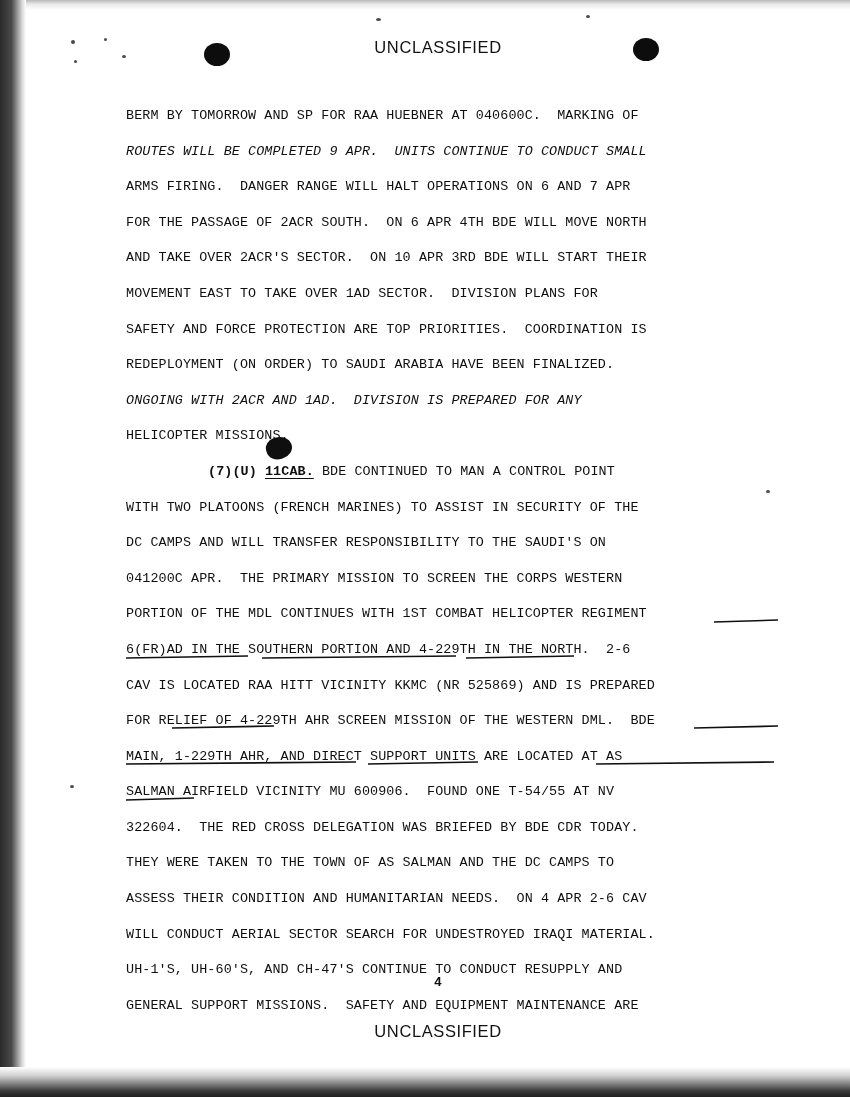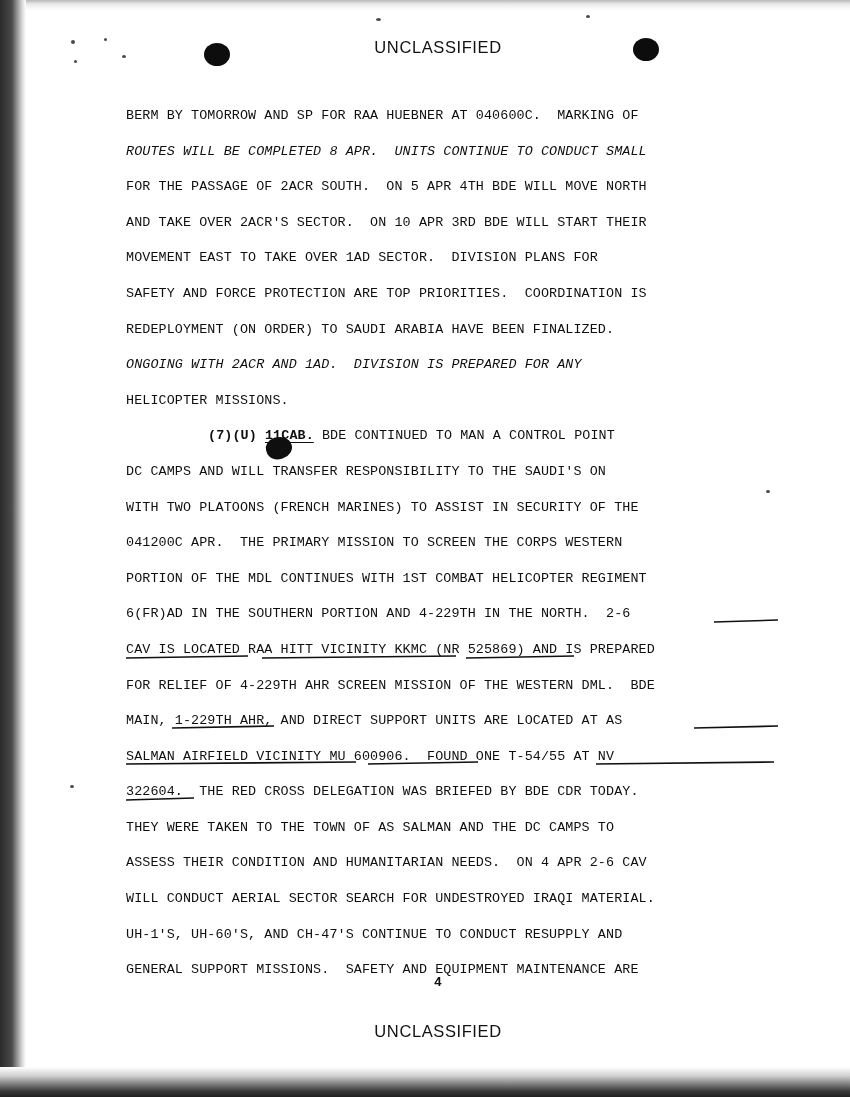--- a/index.html
+++ b/index.html
@@ -154,33 +154,34 @@
     <div class="speck" style="left:78px; top:28px; width:3px; height:3px;"></div>
     <div class="speck" style="left:96px; top:45px; width:4px; height:3px;"></div>
     <div class="speck" style="left:350px; top:8px; width:5px; height:3px;"></div>
     <div class="speck" style="left:560px; top:5px; width:4px; height:3px;"></div>
     <div class="speck" style="left:740px; top:480px; width:4px; height:3px;"></div>
     <div class="speck" style="left:44px; top:775px; width:4px; height:3px;"></div>
 
     <div class="body-text">
 
       <div class="ln">BERM BY TOMORROW AND SP FOR RAA HUEBNER AT 040600C.  MARKING OF</div>
-      <div class="ln ital">ROUTES WILL BE COMPLETED 8 APR.  UNITS CONTINUE TO CONDUCT SMALL</div>
-      <div class="ln">FOR THE PASSAGE OF 2ACR SOUTH.  ON 5 APR 4TH BDE WILL MOVE NORTH</div>
+      <div class="ln ital">ROUTES WILL BE COMPLETED 9 APR.  UNITS CONTINUE TO CONDUCT SMALL</div>
+      <div class="ln">ARMS FIRING.  DANGER RANGE WILL HALT OPERATIONS ON 6 AND 7 APR</div>
+      <div class="ln">FOR THE PASSAGE OF 2ACR SOUTH.  ON 6 APR 4TH BDE WILL MOVE NORTH</div>
       <div class="ln">AND TAKE OVER 2ACR'S SECTOR.  ON 10 APR 3RD BDE WILL START THEIR</div>
       <div class="ln">MOVEMENT EAST TO TAKE OVER 1AD SECTOR.  DIVISION PLANS FOR</div>
       <div class="ln">SAFETY AND FORCE PROTECTION ARE TOP PRIORITIES.  COORDINATION IS</div>
       <div class="ln">REDEPLOYMENT (ON ORDER) TO SAUDI ARABIA HAVE BEEN FINALIZED.</div>
       <div class="ln ital">ONGOING WITH 2ACR AND 1AD.  DIVISION IS PREPARED FOR ANY</div>
       <div class="ln">HELICOPTER MISSIONS.</div>
 
       <div class="ln"><span class="para-indent"></span><span class="bold">(7)(U)</span><span> </span><span class="ul bold">11CAB.</span><span> BDE CONTINUED TO MAN A CONTROL POINT</span></div>
 
+      <div class="ln">WITH TWO PLATOONS (FRENCH MARINES) TO ASSIST IN SECURITY OF THE</div>
       <div class="ln">DC CAMPS AND WILL TRANSFER RESPONSIBILITY TO THE SAUDI'S ON</div>
-      <div class="ln">WITH TWO PLATOONS (FRENCH MARINES) TO ASSIST IN SECURITY OF THE</div>
       <div class="ln">041200C APR.  THE PRIMARY MISSION TO SCREEN THE CORPS WESTERN</div>
       <div class="ln">PORTION OF THE MDL CONTINUES WITH 1ST COMBAT HELICOPTER REGIMENT</div>
       <div class="ln">6(FR)AD IN THE SOUTHERN PORTION AND 4-229TH IN THE NORTH.  2-6</div>
       <div class="ln">CAV IS LOCATED RAA HITT VICINITY KKMC (NR 525869) AND IS PREPARED</div>
       <div class="ln">FOR RELIEF OF 4-229TH AHR SCREEN MISSION OF THE WESTERN DML.  BDE</div>
       <div class="ln">MAIN, 1-229TH AHR, AND DIRECT SUPPORT UNITS ARE LOCATED AT AS</div>
       <div class="ln">SALMAN AIRFIELD VICINITY MU 600906.  FOUND ONE T-54/55 AT NV</div>
       <div class="ln">322604.  THE RED CROSS DELEGATION WAS BRIEFED BY BDE CDR TODAY.</div>
       <div class="ln">THEY WERE TAKEN TO THE TOWN OF AS SALMAN AND THE DC CAMPS TO</div>
       <div class="ln">ASSESS THEIR CONDITION AND HUMANITARIAN NEEDS.  ON 4 APR 2-6 CAV</div>

